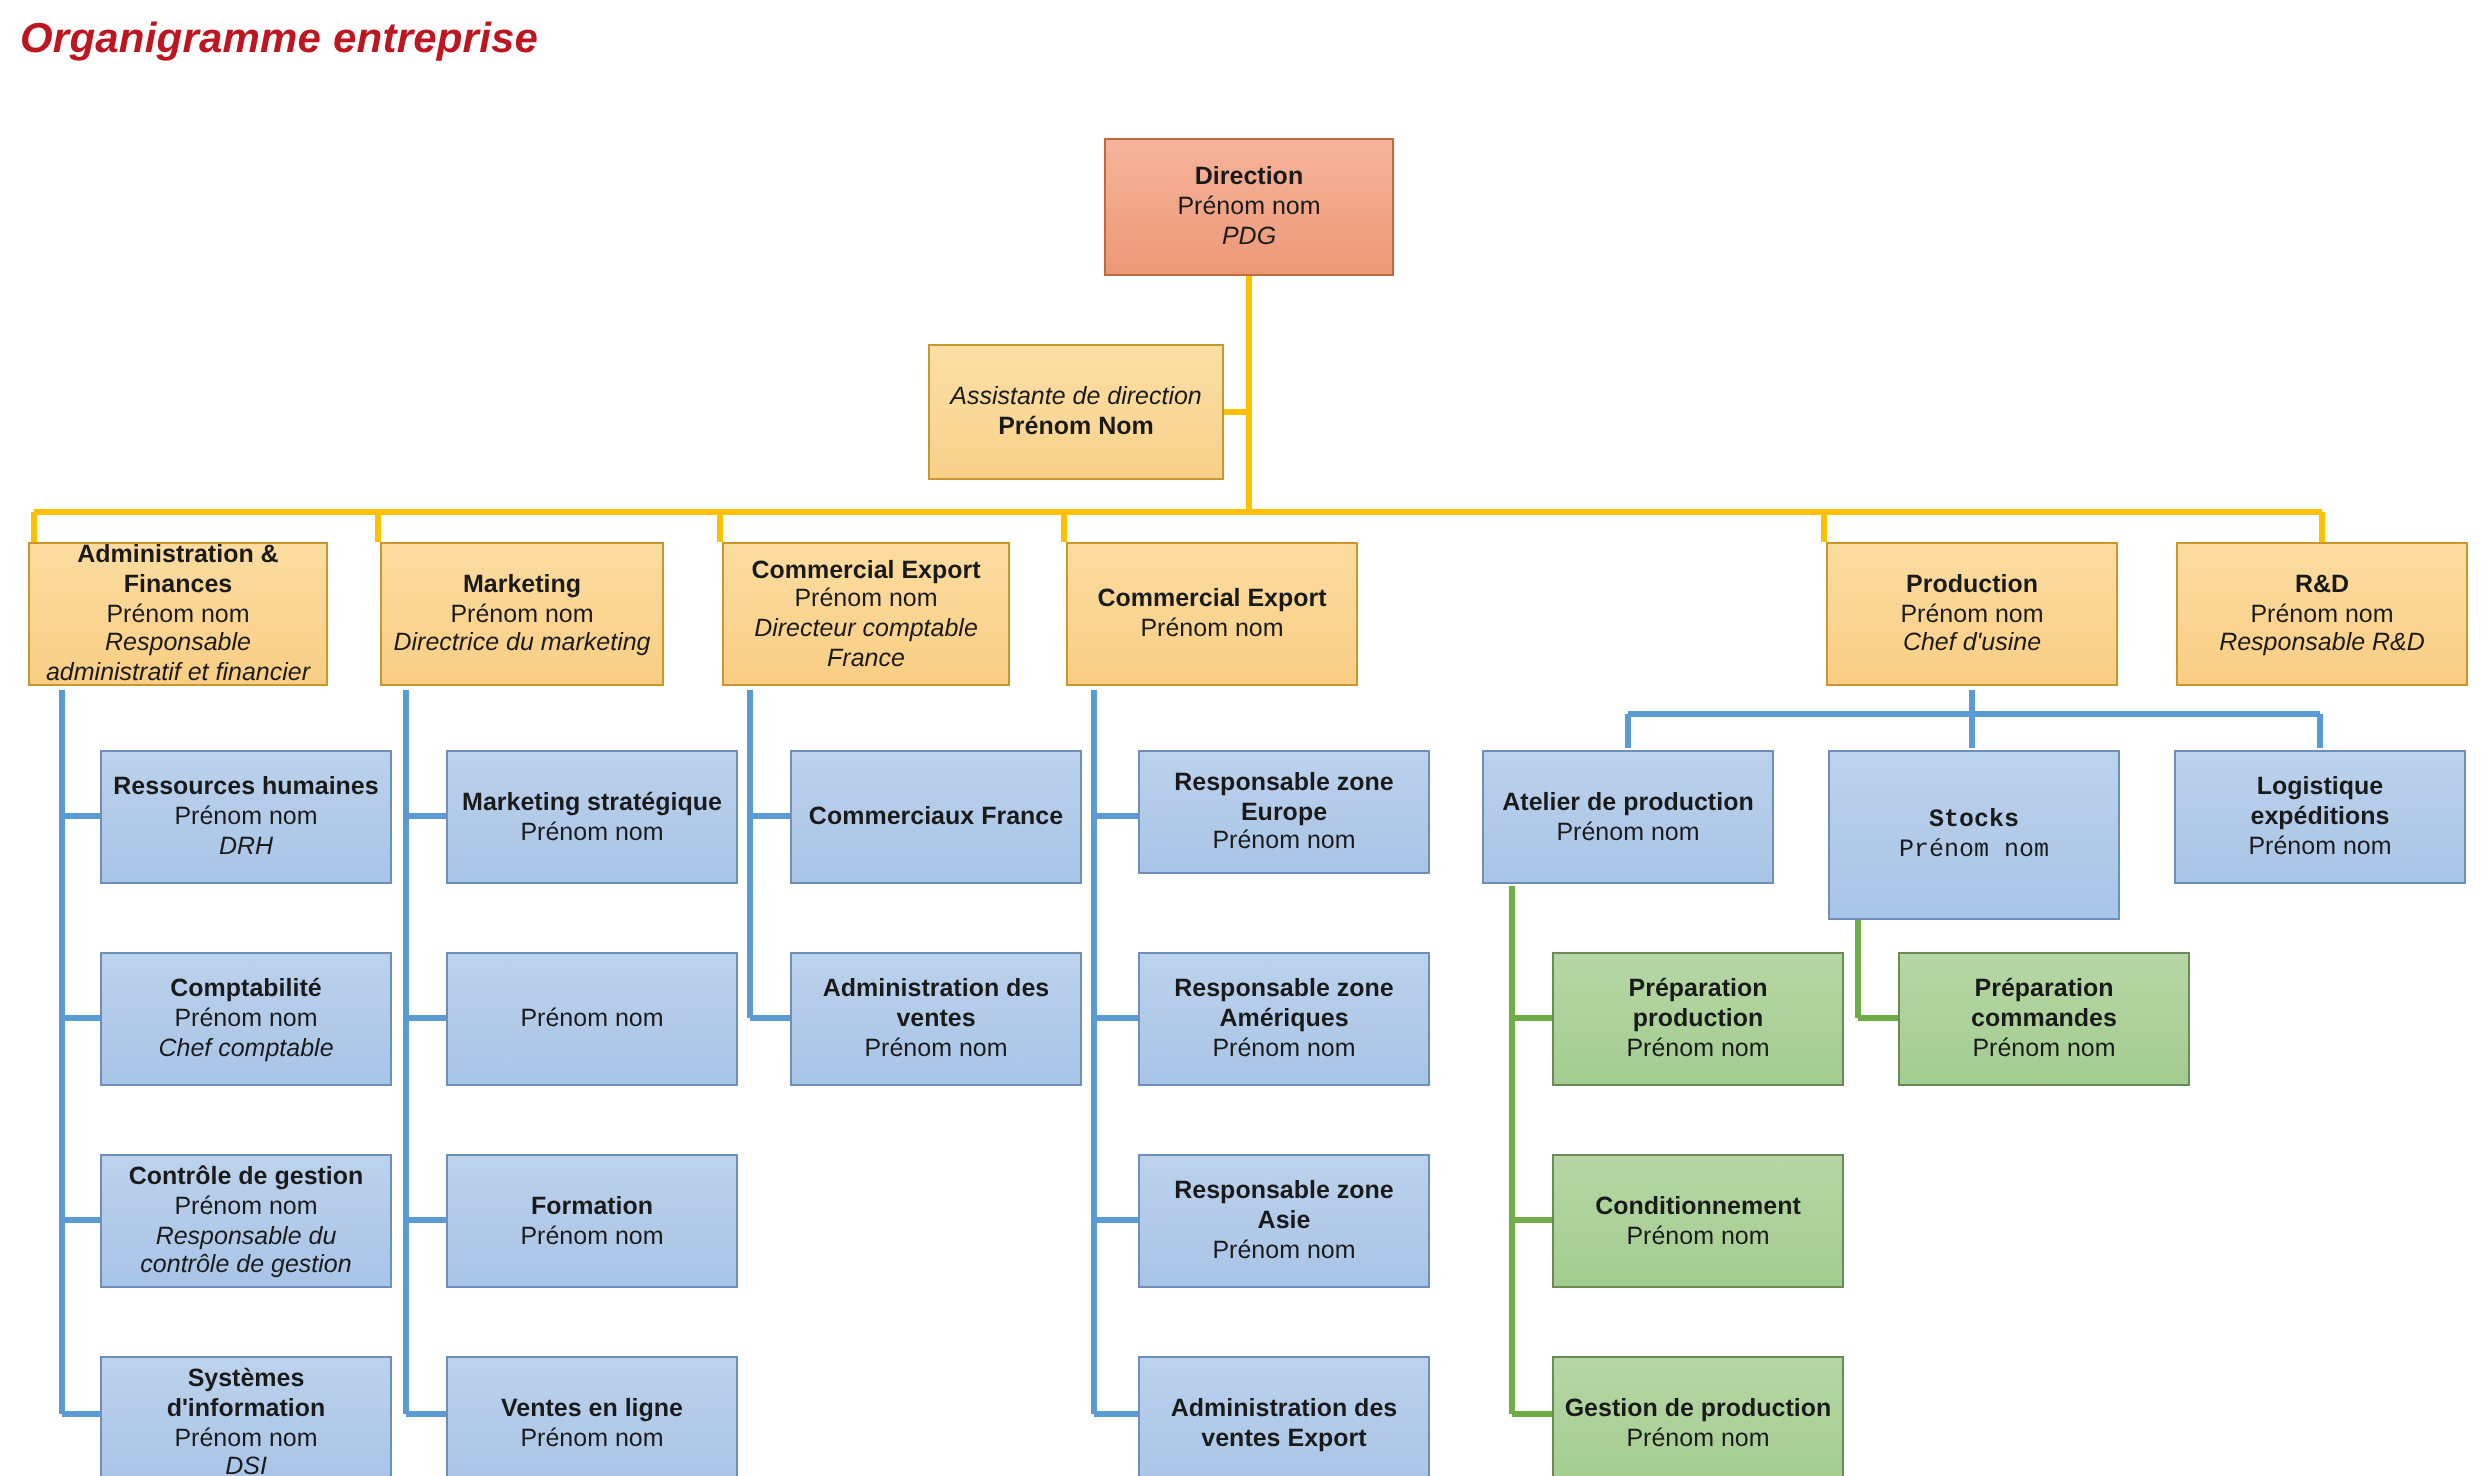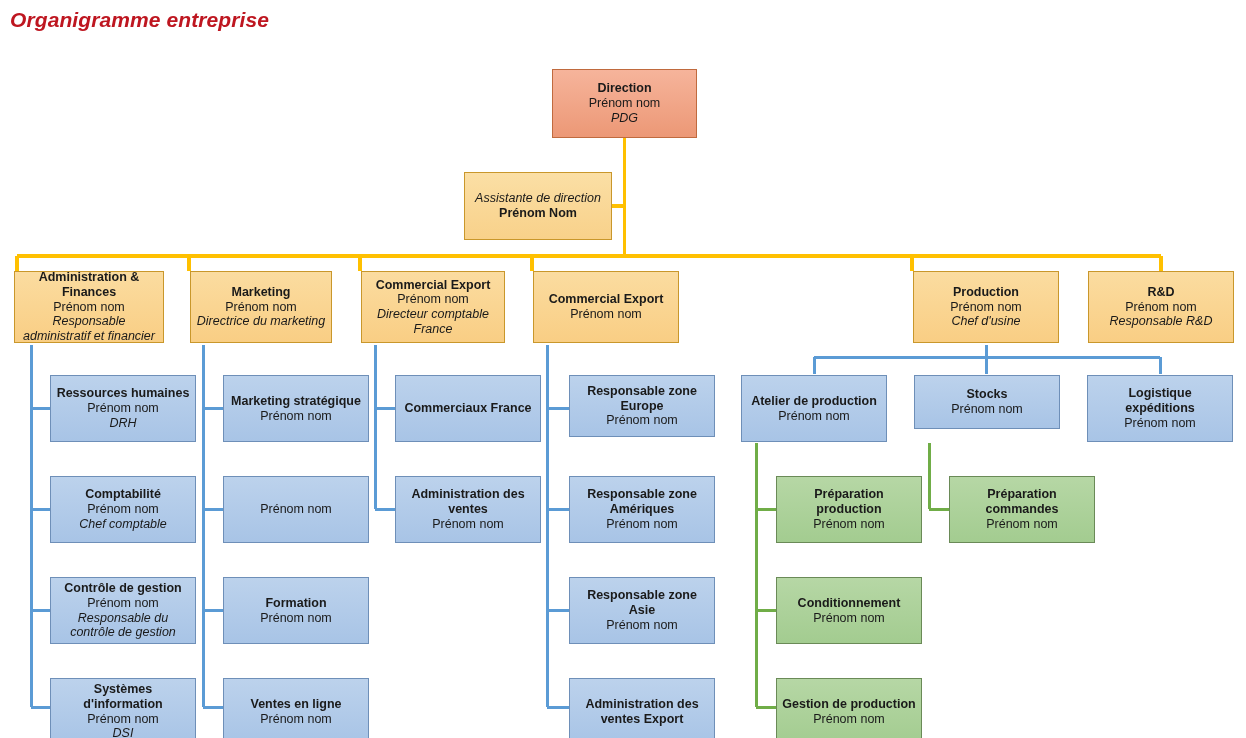--- a/index.html
+++ b/index.html
@@ -278,21 +278,21 @@
 
   <div class="node v-sub" style="left:569px; top:678px; width:146px; height:67px;">
     <div class="n-title">Administration des ventes Export</div>
   </div>
 
   <div class="node v-sub" style="left:741px; top:375px; width:146px; height:67px;">
     <div class="n-title">Atelier de production</div>
     <div class="n-person">Prénom nom</div>
   </div>
 
-  <div class="node v-sub" style="left:914px; top:375px; width:146px; height:54px;">
+  <div class="node v-sub" style="left:914px; top:375px; width:146px; height:85px;font-family:Liberation Mono, monospace;">
     <div class="n-title">Stocks</div>
     <div class="n-person">Prénom nom</div>
   </div>
 
   <div class="node v-sub" style="left:1087px; top:375px; width:146px; height:67px;">
     <div class="n-title">Logistique expéditions</div>
     <div class="n-person">Prénom nom</div>
   </div>
 
   <div class="node v-green" style="left:776px; top:476px; width:146px; height:67px;">

